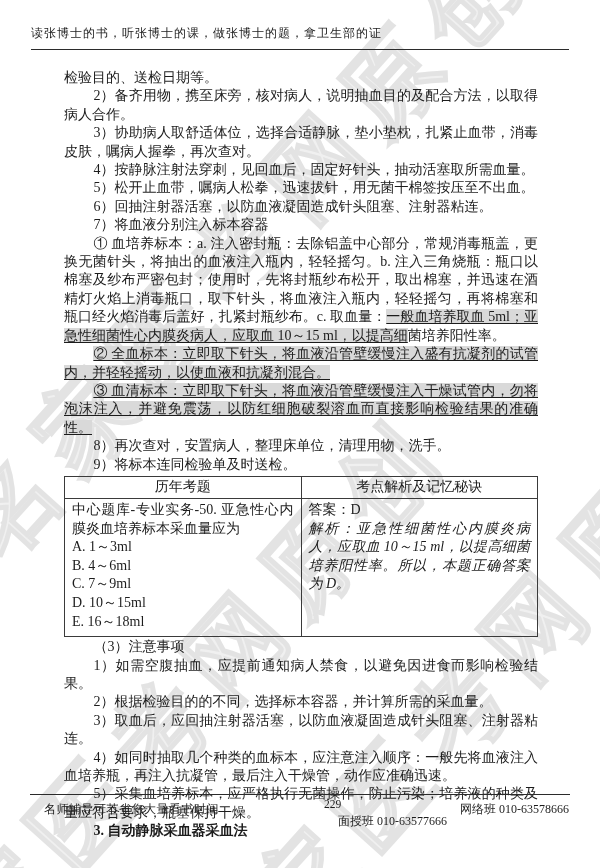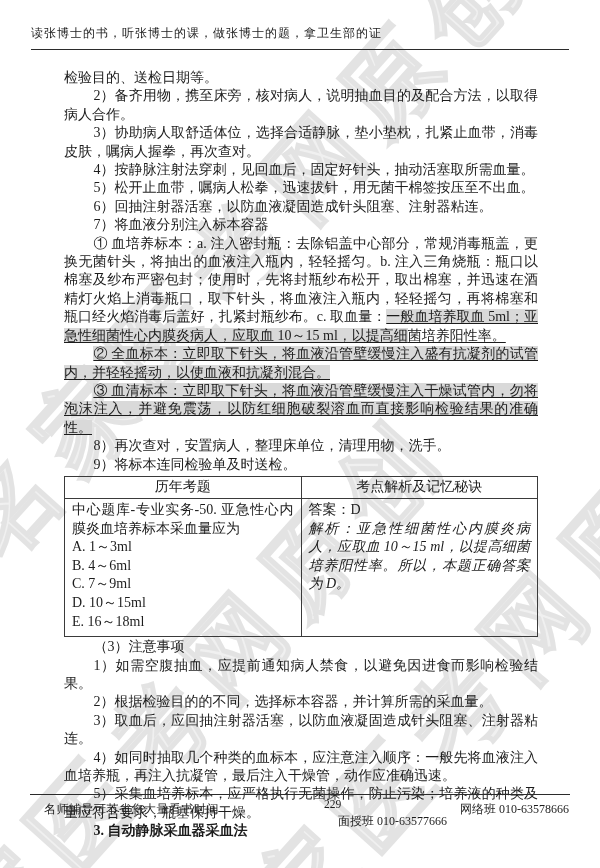--- a/index.html
+++ b/index.html
@@ -53,21 +53,20 @@
   }
   p.indent{text-indent:2.1em;}
   p.bold{font-weight:bold;}
   span.hlu{
     background:var(--hl,#d9d9d9);
     text-decoration:underline;
     text-decoration-thickness:1px;
     text-underline-offset:2px;
   }
   span.ul{
-    text-decoration:underline;
     text-decoration-thickness:1px;
     text-underline-offset:2px;
   }
   
   table.exam{
     border-collapse:collapse;
     width:100%;
     margin:2px 0 1px 0;
     table-layout:fixed;
   }

